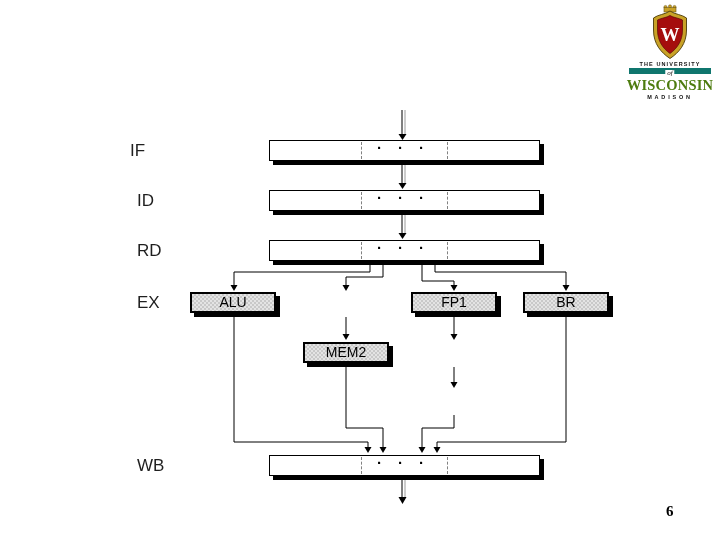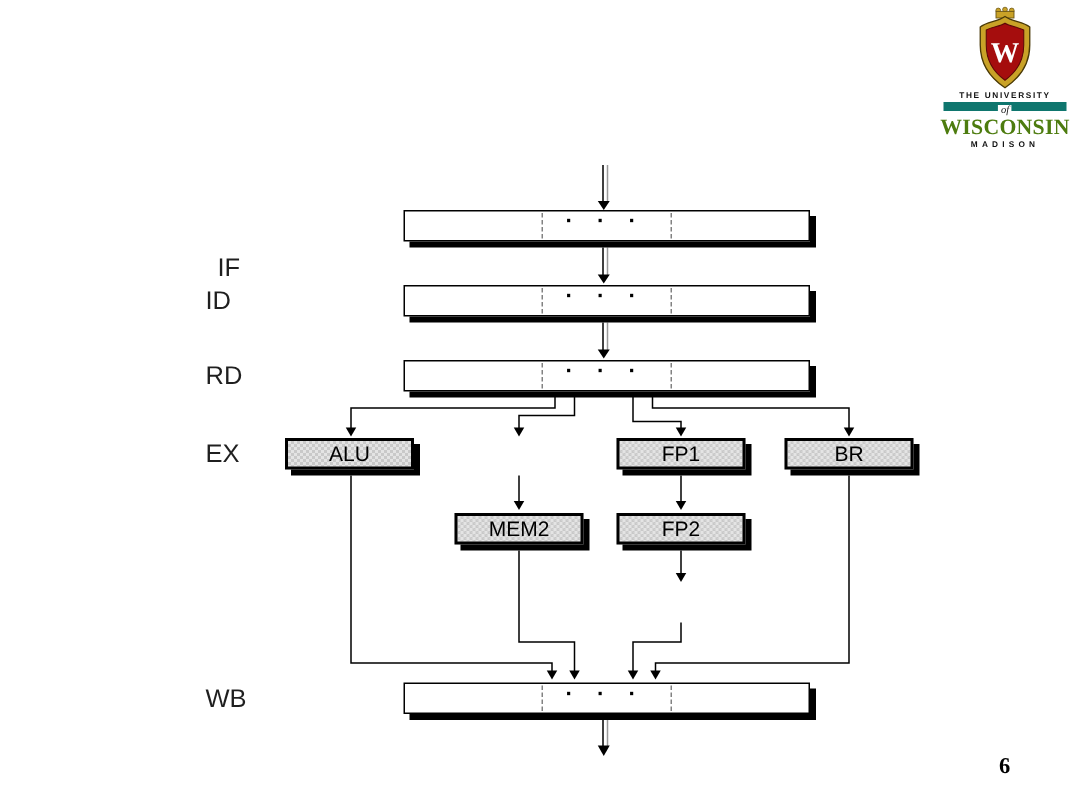--- a/index.html
+++ b/index.html
@@ -28,21 +28,21 @@
   }
   .logo .wisc {
     font-family:"Liberation Serif", serif; font-weight:bold; font-size:14.5px;
     color:#4d7c0f; letter-spacing:0.2px; white-space:nowrap; line-height:15px;
   }
   .logo .madison { font-size:5.5px; font-weight:bold; letter-spacing:2.8px; color:#111; margin-top:1px; }
   
   .stage-label {
     position:absolute; font-size:17px; color:#1f1f1f; width:40px; line-height:20px;
   }
-  .lbl-if { left:145px; top:141px;margin-top:28px; }
+  .lbl-if { left:130px; top:141px; }
   .lbl-id { left:137px; top:191px; }
   .lbl-rd { left:137px; top:241px; }
   .lbl-ex { left:137px; top:293px; }
   .lbl-wb { left:137px; top:456px; }
   .pbar {
     position:absolute; left:269px; width:271px; height:21px; box-sizing:border-box;
     background:#fff; border:1.5px solid #000; box-shadow:4px 4px 0 #000;
   }
   .bar-if { top:140px; } .bar-id { top:190px; } .bar-rd { top:240px; } .bar-wb { top:455px; }
   .pbar .dash {
@@ -175,17 +175,16 @@
   <div class="pbar bar-wb">
     <div class="dash dash-a"></div>
     <div class="dash dash-b"></div>
     <div class="dots">···</div>
   </div>
 
   <div class="unit u-alu">ALU</div>
   <div class="unit u-fp1">FP1</div>
   <div class="unit u-br">BR</div>
   <div class="unit u-mem2">MEM2</div>
-  <div class="unit u-fp2">FP2</div>
 
   <div class="page-num">6</div>
 
 </div>
 
 </body></html>

